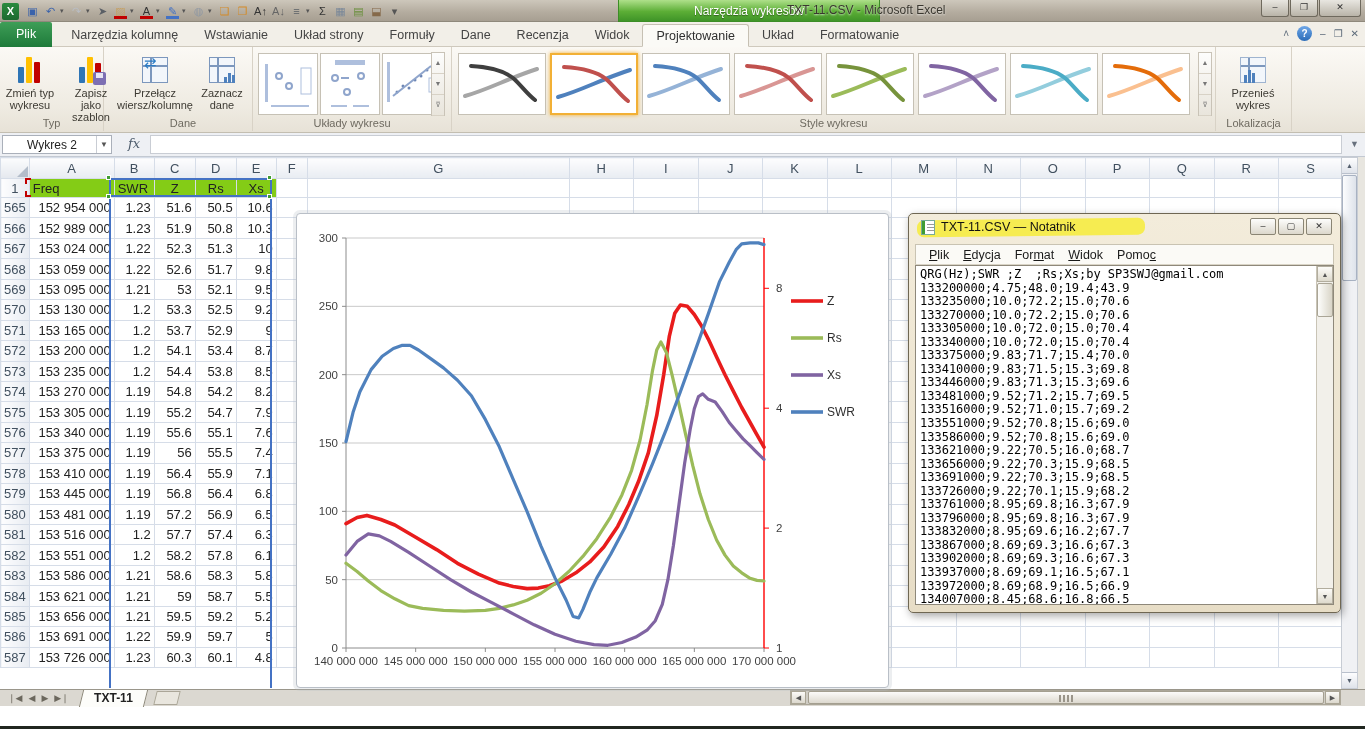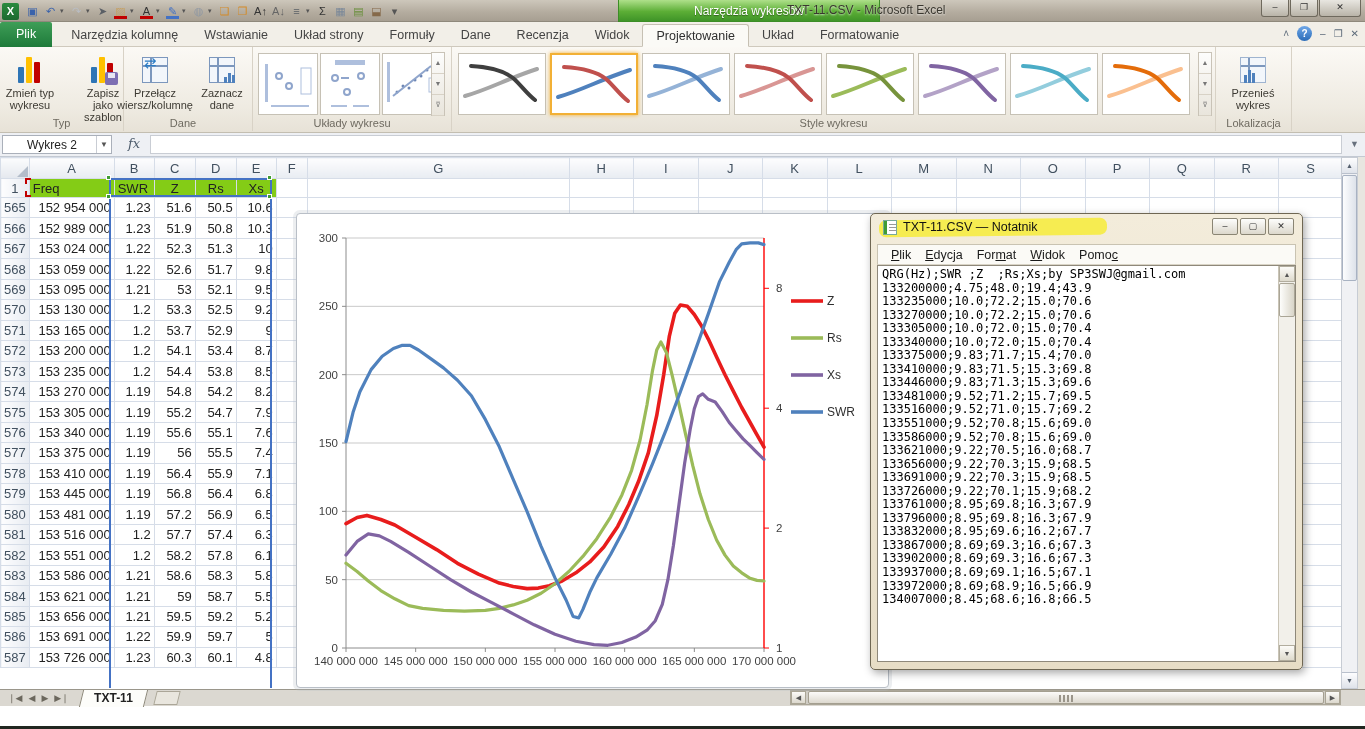--- a/index.html
+++ b/index.html
@@ -97,21 +97,21 @@
   .rangebox { position:absolute; border:2px solid #4472c4; z-index:2; pointer-events:none; }
   .handle { position:absolute; width:5px; height:5px; background:#3f9c35; border:1px solid #fff; z-index:3; }
   .redmark { position:absolute; width:6px; height:6px; z-index:3; }
 
   
   .chartbox { position:absolute; left:296px; top:213px; width:593px; height:475px; background:#fff;
     border:1px solid #b9bfc7; border-radius:4px; box-shadow:0 0 0 3px rgba(180,186,194,.25); z-index:5; }
   .chartbox svg { display:block; }
 
   
-  .notepad { position:absolute; left:870px; top:213px; width:433px; height:457px; z-index:6;
+  .notepad { position:absolute; left:908px; top:213px; width:433px; height:400px; z-index:6;
     background:linear-gradient(#f3ecdb,#e7ddc6); border:1px solid #6f6753; border-radius:5px;
     box-shadow:2px 3px 8px rgba(0,0,0,.35); }
   .np-title { position:absolute; left:0; top:0; width:100%; height:28px; }
   .np-hl { position:absolute; left:8px; top:5px; width:228px; height:17px; background:#f6ec2e; opacity:.8;
     border-radius:7px; transform:rotate(-.7deg); }
   .np-ico { position:absolute; left:12px; top:6px; width:14px; height:15px; background:#fff; border:1px solid #8b9, inset; border:1px solid #7a9; }
   .np-ico::before { content:""; position:absolute; left:0; top:0; width:3px; height:100%; background:#3f9c35; }
   .np-ico::after { content:""; position:absolute; left:5px; top:3px; width:7px; height:1px; background:#999;
     box-shadow:0 3px 0 #999, 0 6px 0 #999; }
   .np-title-text { position:absolute; left:32px; top:6px; font-size:12.5px; color:#111; }
@@ -243,31 +243,31 @@
     <div class="ribbon-winicons">
       <span class="rwi">˄</span>
       <span class="rwi help">?</span>
       <span class="rwi">–</span>
       <span class="rwi">❐</span>
       <span class="rwi">✕</span>
     </div>
   </div>
 
   <div class="ribbon">
-    <div class="rgroup" style="left:0;width:124px">
+    <div class="rgroup" style="left:0;width:104px">
       <div class="bigbtn" style="left:3px;width:54px">
         <span class="bicon">
           <span class="bars">
               <i style="height:16px;background:#2e75b6"></i>
               <i style="height:26px;background:#ffc000"></i>
               <i style="height:21px;background:#c00000"></i>
             </span>
         </span><span id="lbl-typ-0">Zmień typ<br>wykresu</span>
       </div>
-      <div class="bigbtn" style="left:76px;width:54px">
+      <div class="bigbtn" style="left:64px;width:54px">
         <span class="bicon">
           <span class="bars">
               <i style="height:16px;background:#2e75b6"></i>
               <i style="height:26px;background:#ffc000"></i>
               <i style="height:20px;background:#c00000"></i>
             </span>
           <span class="floppy"></span>
         </span><span id="lbl-typ-1">Zapisz jako<br>szablon</span>
       </div>
       <div class="rgroup-label">Typ</div>

